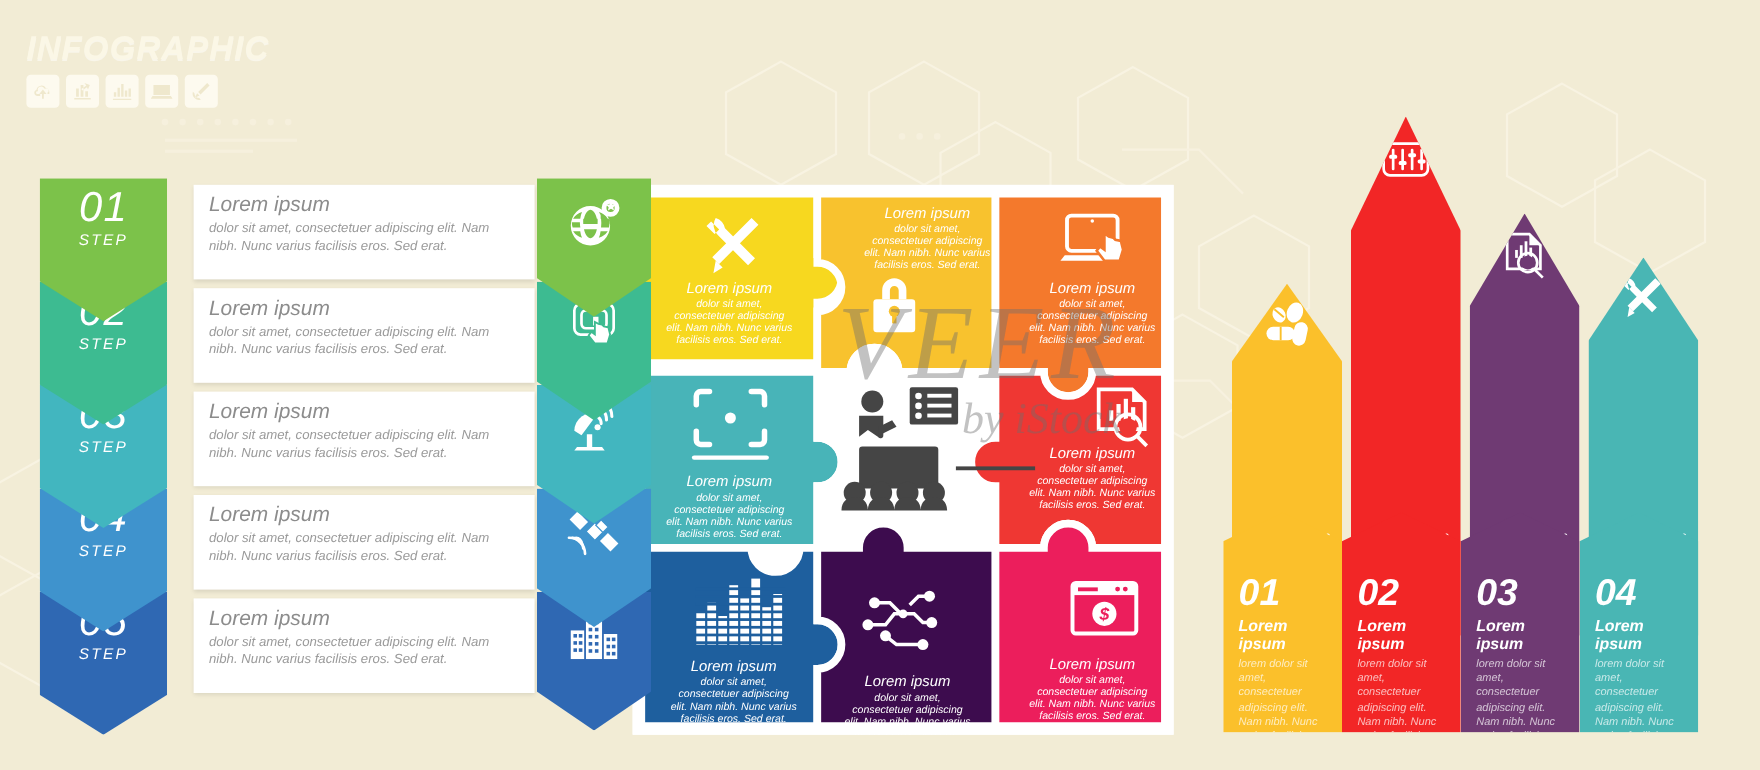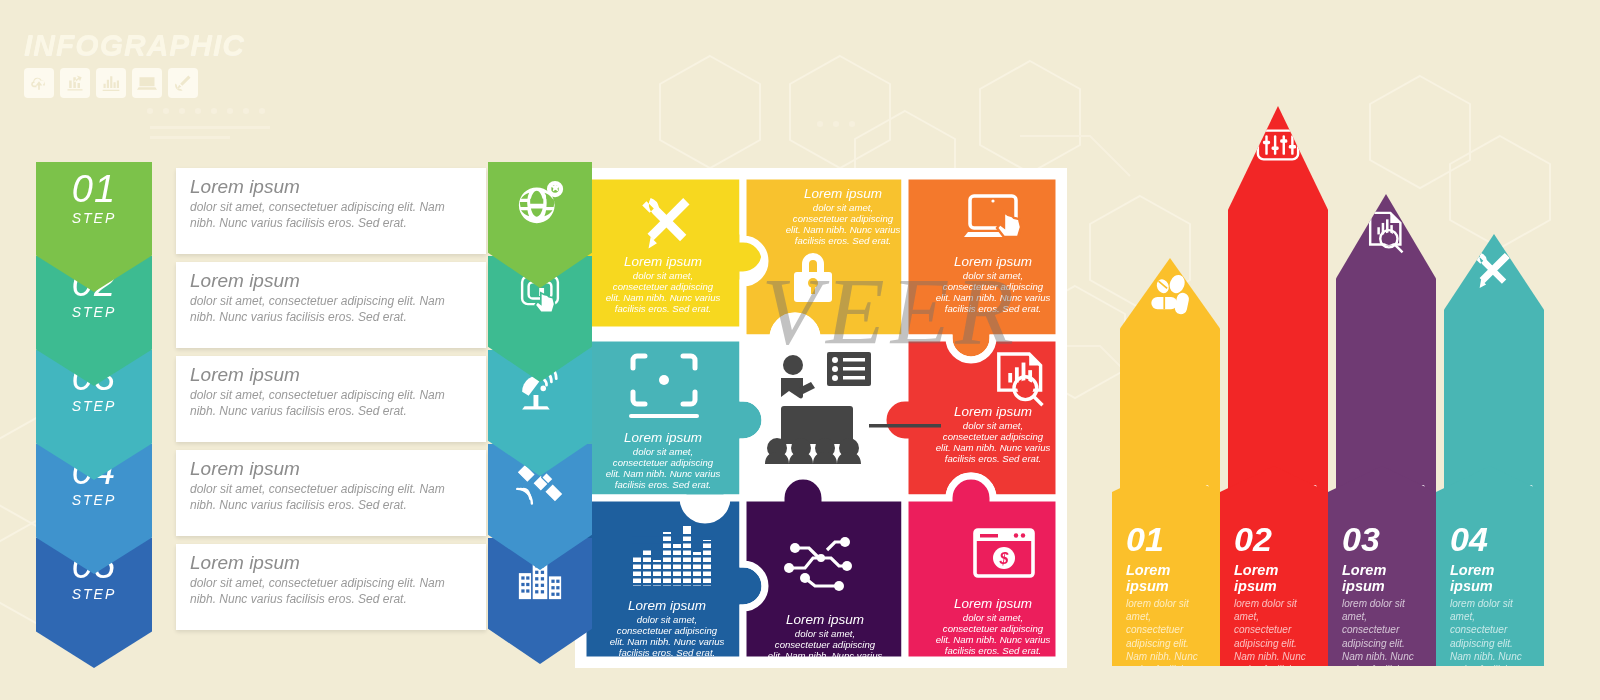--- a/index.html
+++ b/index.html
@@ -489,20 +489,21 @@
         <text class="pz-b" x="418" y="453">dolor sit amet,</text>
         <text class="pz-b" x="418" y="464">consectetuer adipiscing</text>
         <text class="pz-b" x="418" y="475">elit. Nam nibh. Nunc varius</text>
         <text class="pz-b" x="418" y="486">facilisis eros. Sed erat.</text>
       </g>
     </svg>
   </div>
 
   <div class="wm">
     <div class="veer">VEER</div>
+    <div class="ist">by iStock</div>
   </div>
 
   <div class="arrows">
 
     <div class="abar" style="left:0px; width:108px; height:560px; z-index:4;">
       <div class="top" style="background:#fbc02b; top:152px; height:320px; left:8px; width:100px;">
         <span class="ticon">
           <svg viewBox="0 0 64 64">
               <g fill="#fff">
                 <ellipse cx="22" cy="17" rx="8" ry="10" transform="rotate(-25 22 17)"></ellipse>

